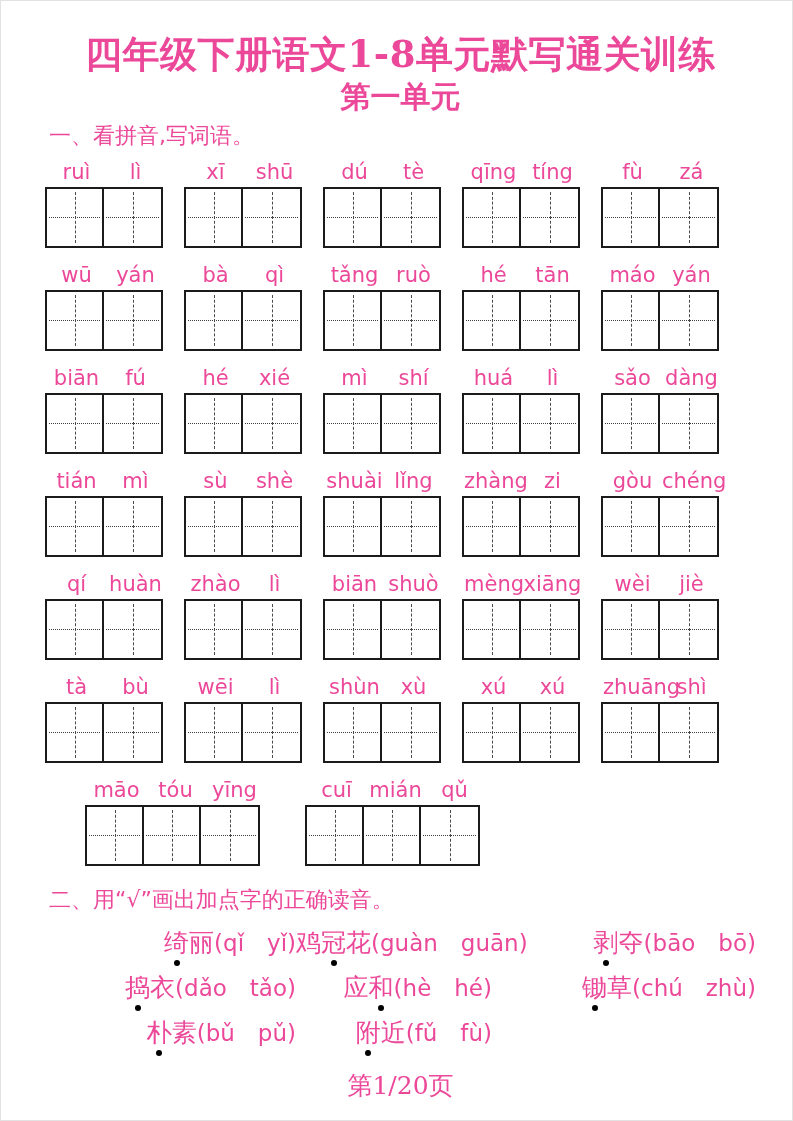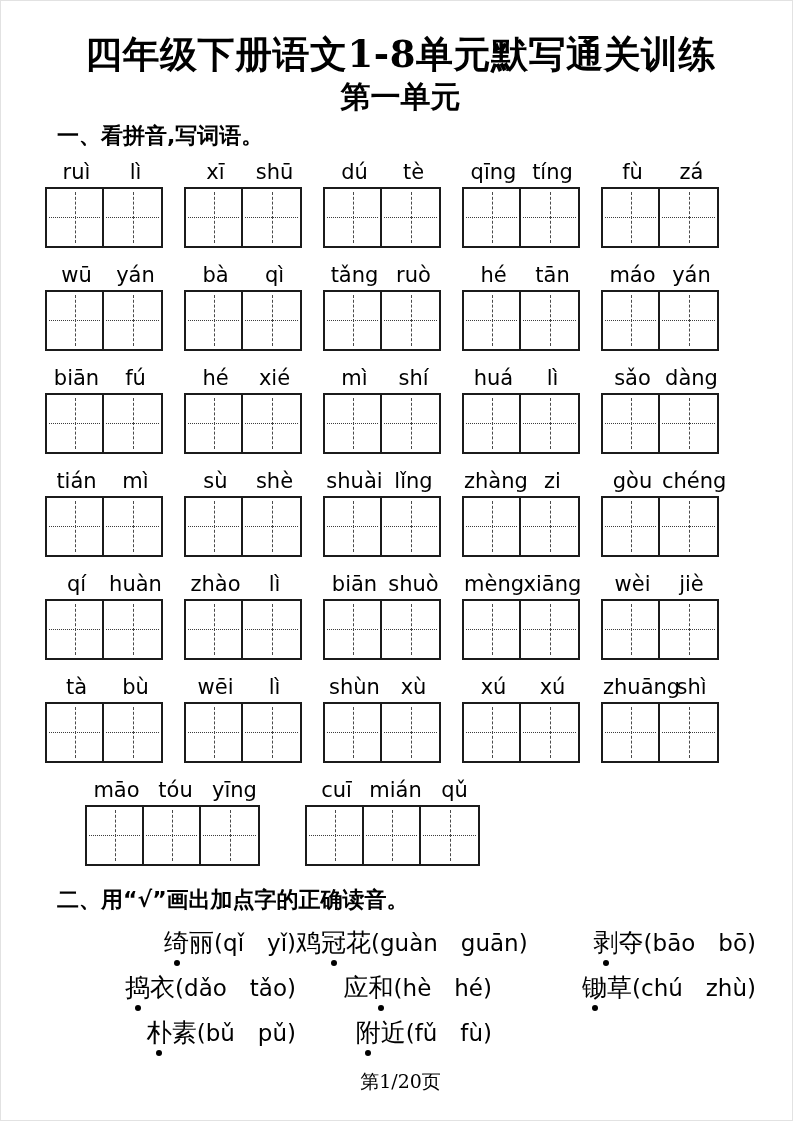--- a/index.html
+++ b/index.html
@@ -1,32 +1,32 @@
 <!DOCTYPE html>
 <html lang="zh"><head>
 <meta charset="utf-8">
 <style>
   * { box-sizing: border-box; }
   html, body { margin: 0; padding: 0; background: #eee; }
   .page {
     width: 793px; height: 1121px; margin: 0 auto; background: #fff;
     border: 1px solid #e2e2e2; overflow: hidden; position: relative;
-    padding: 30px 36px 0 44px; color: #000000;
+    padding: 30px 36px 0 44px; color: #ec4899;
     font-family: "DejaVu Sans", "Liberation Sans", sans-serif;
   }
   .title {
     margin: 0; text-align: center; font-weight: 700; font-size: 37px;
     line-height: 1.25; letter-spacing: 0.5px;
     font-family: "DejaVu Serif", "Liberation Serif", serif;
   }
   .subtitle {
     margin: 3px 0 0; text-align: center; font-weight: 700; font-size: 30px;
     line-height: 1.15; font-family: "DejaVu Serif", "Liberation Serif", serif;
   }
-  .s-heading { font-weight: 700; font-size: 22px; line-height: 28px; margin: 7px 12px 9px; }
+  .s-heading { font-weight: 400; font-size: 22px; line-height: 28px; margin: 7px 4px 9px; }
   .s-heading.s2 { margin-top: 20px; margin-bottom: 12px; }
 
   
   .grid-row { display: flex; gap: 19px; margin-bottom: 14px; }
   .grid-row.spread { gap: 41px; margin-left: 40px; }
   .pinyin-row { display: flex; margin-bottom: 2px; padding-left: 2px; }
   .pinyin-syllable {
     flex: none; width: 59px; text-align: center; font-size: 21px;
     line-height: 26px; white-space: nowrap;
   }
@@ -46,21 +46,21 @@
   .pron-grid { display: grid; grid-template-columns: 217px 196px 1fr; row-gap: 4px; padding-left: 34px; }
   .pron-item { font-size: 25px; line-height: 33px; padding-bottom: 7px; white-space: nowrap; text-align: right; }
   .pron-item .cn span { position: relative; display: inline-block; }
   .pron-item .dotted::after {
     content: ""; position: absolute; left: 50%; margin-left: -3px; bottom: -7px;
     width: 6px; height: 6px; border-radius: 50%; background: #000;
   }
   .choices { font-size: 23px; white-space: pre; }
 
   .footer {
-    text-align: center; font-size: 19px; margin-top: 12px;
+    text-align: center; font-size: 25px; margin-top: 12px;
     font-family: "DejaVu Serif", "Liberation Serif", serif;
   }
 </style>
 </head>
 <body>
 
 <div class="page">
   <h1 class="title">四年级下册语文1-8单元默写通关训练</h1>
   <h2 class="subtitle">第一单元</h2>
 

